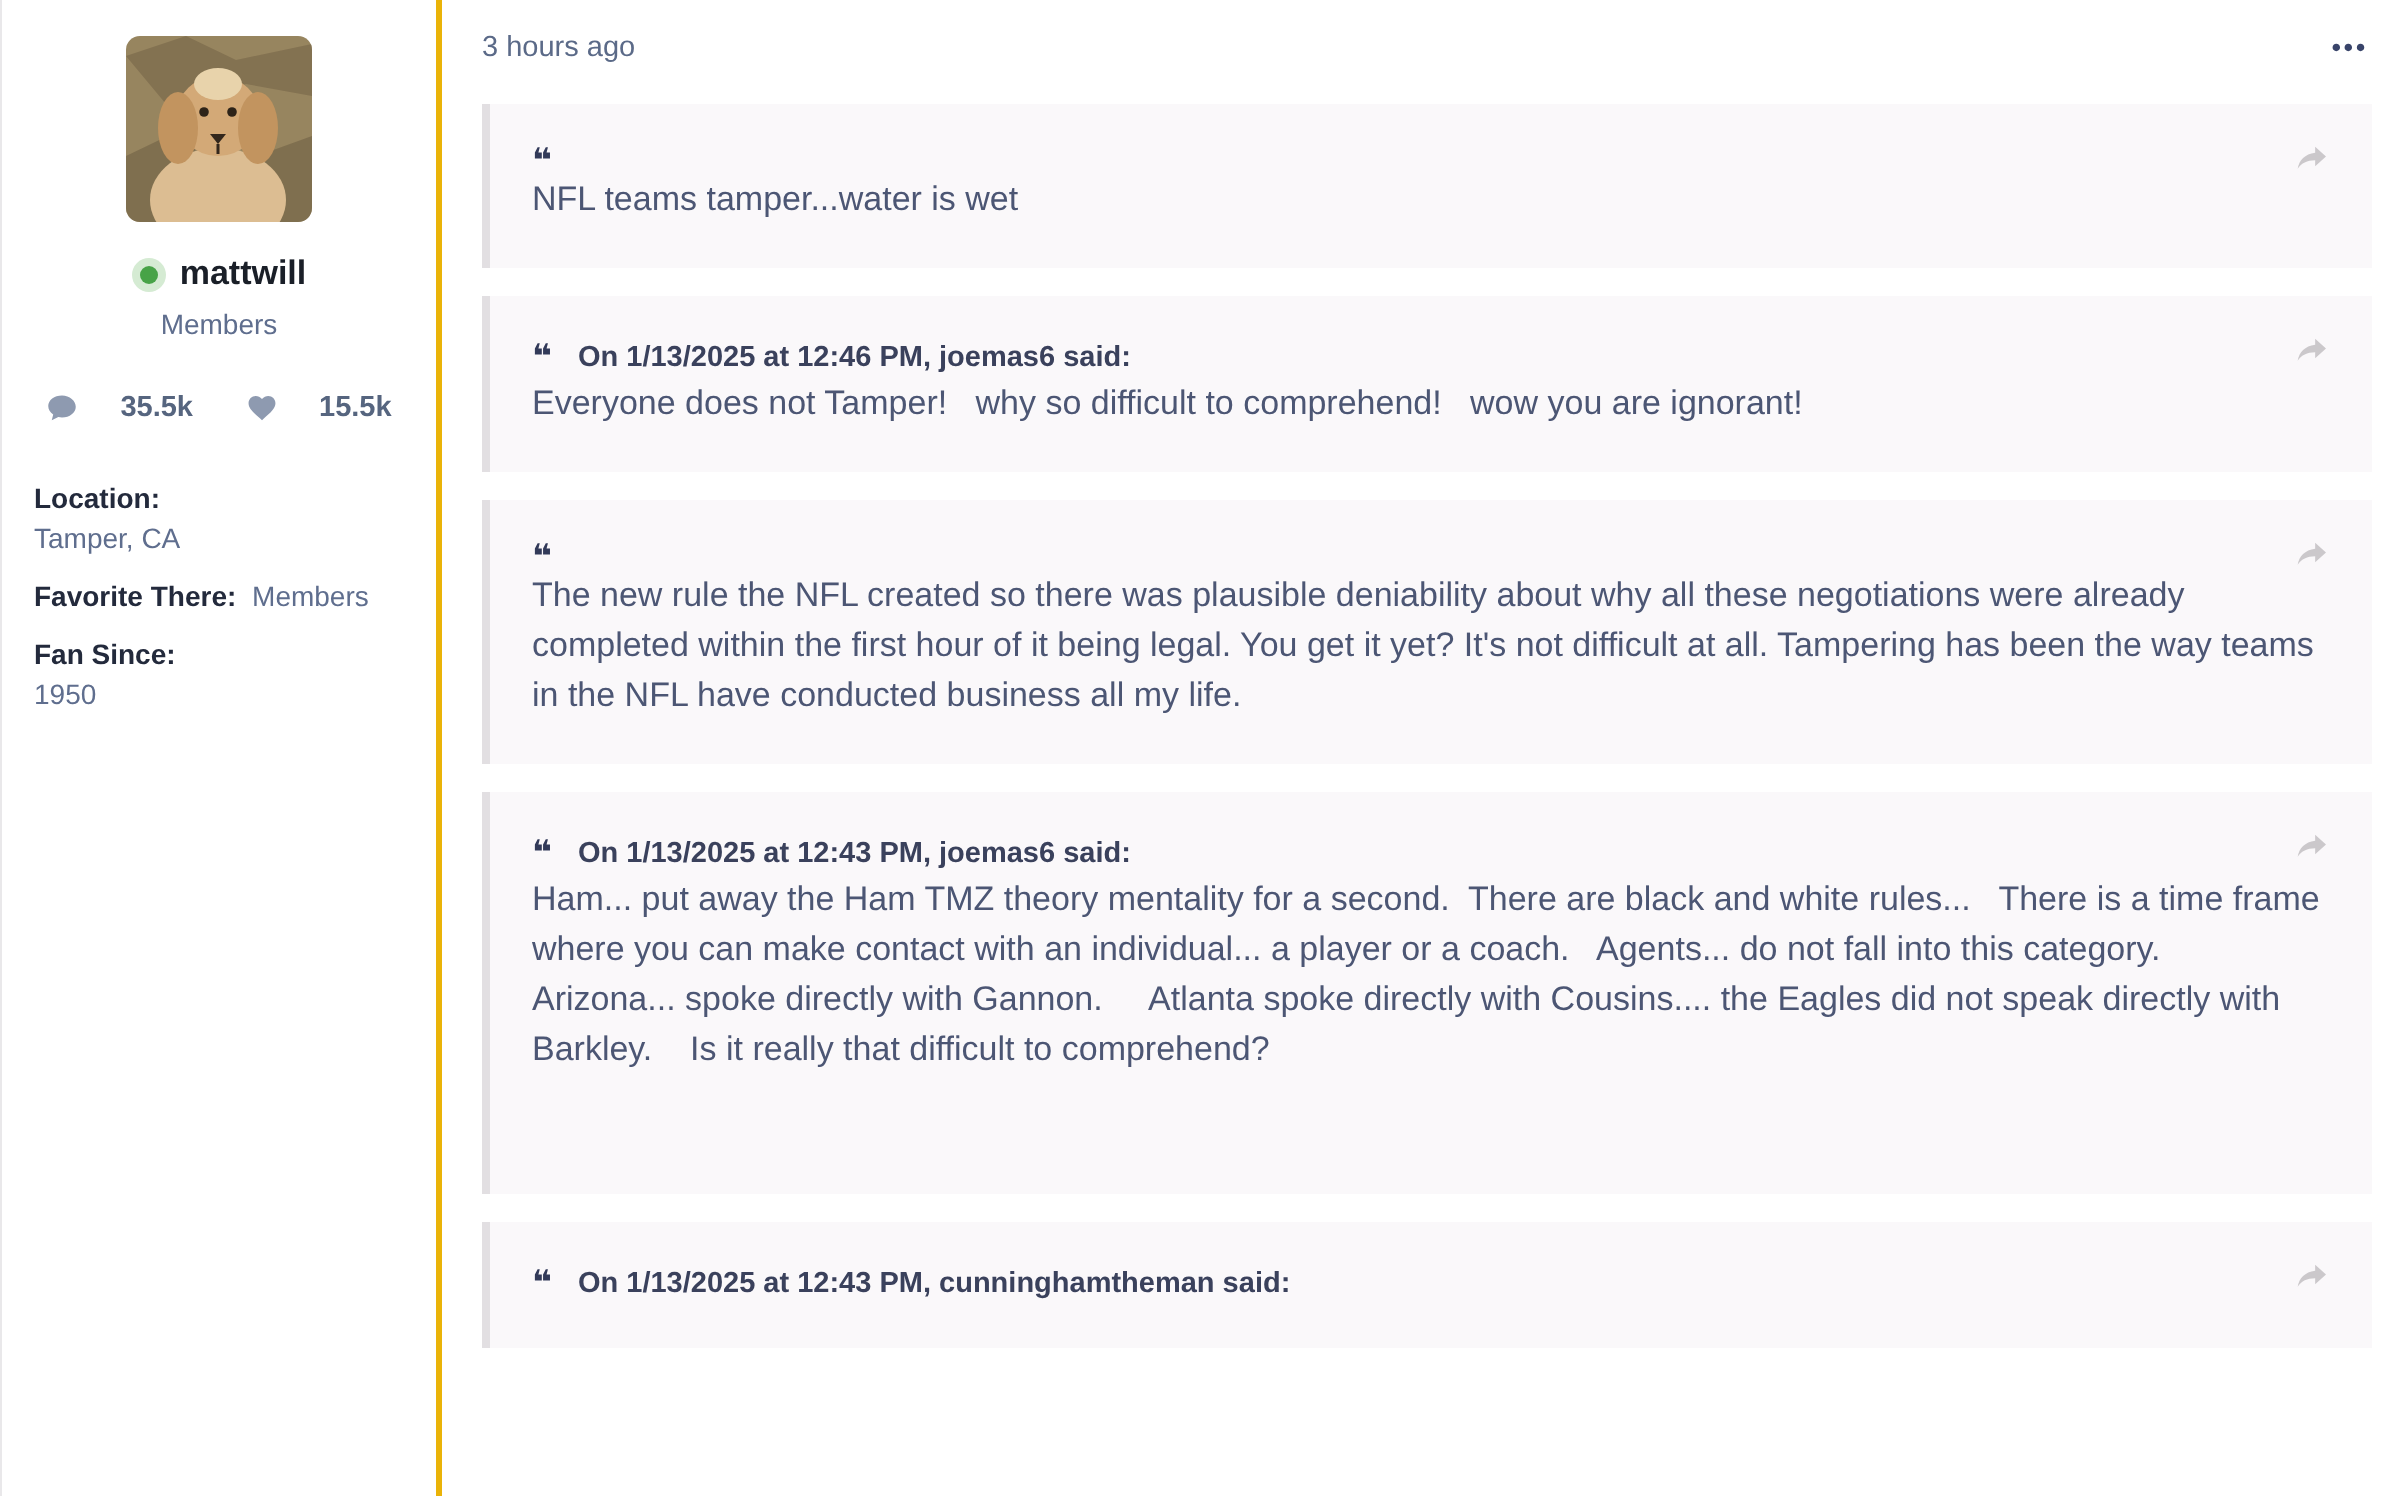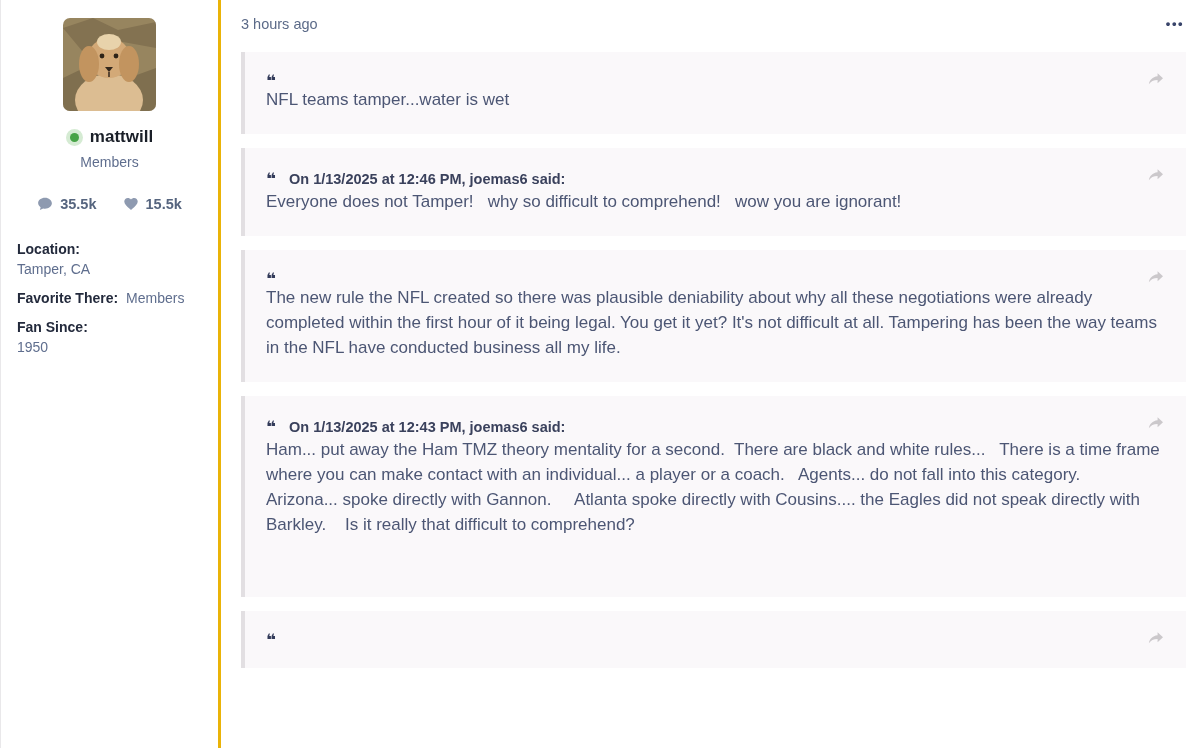--- a/index.html
+++ b/index.html
@@ -32,21 +32,21 @@
   }
   .online-dot::after {
     content:""; width:9px; height:9px; border-radius:50%; background:#47a347; display:block;
   }
   .username { font-size:17px; font-weight:700; color:#1a1f28; cursor:pointer; }
   .group { margin-top:7px; font-size:14px; color:#5f6e8e; }
   .stats {
     margin-top:26px; display:flex; justify-content:center; gap:26px;
     font-size:14.5px; font-weight:600; color:#56657f;
   }
-  .stat { display:flex; align-items:flex-start; gap:7px; }
+  .stat { display:flex; align-items:flex-start; gap:21px; }
   .stat svg { fill:#8e9ab0; }
   .fields { margin-top:28px; padding:0 16px; text-align:left; font-size:14px; }
   .field { margin-bottom:11px; line-height:18px; }
   .field .label { font-weight:700; color:#232a3c;margin-top:26px; }
   .field .value { color:#5f6e8e; }
   .field.block .value { display:block; margin-top:2px; }
   .field.inline .value { display:inline; margin-left:4px; }
 
   
   .main { flex:1; padding:13px 14px 0 20px; }
@@ -204,20 +204,21 @@
           <path d="M12.5 5.2V1.6L19 7.5l-6.5 5.9V9.7C7.6 9.7 4.3 11.4 2 14.8c.9-5.1 4.3-8.8 10.5-9.6z"></path>
         </svg>
       </button>
       <div class="quote-body">Ham... put away the Ham TMZ theory mentality for a second.  There are black and white rules...   There is a time frame where you can make contact with an individual... a player or a coach.   Agents... do not fall into this category.
 Arizona... spoke directly with Gannon.     Atlanta spoke directly with Cousins.... the Eagles did not speak directly with Barkley.    Is it really that difficult to comprehend?</div>
     </section>
 
     <section class="quote">
       <div class="quote-citation">
         <span class="qmark">❝</span>
+        <span>On 1/13/2025 at 12:43 PM, cunninghamtheman said:</span>
       </div>
       <button class="share">
         <svg width="17" height="15" viewBox="0 0 20 18">
           <path d="M12.5 5.2V1.6L19 7.5l-6.5 5.9V9.7C7.6 9.7 4.3 11.4 2 14.8c.9-5.1 4.3-8.8 10.5-9.6z"></path>
         </svg>
       </button>
 
     </section>
 
   </main>

